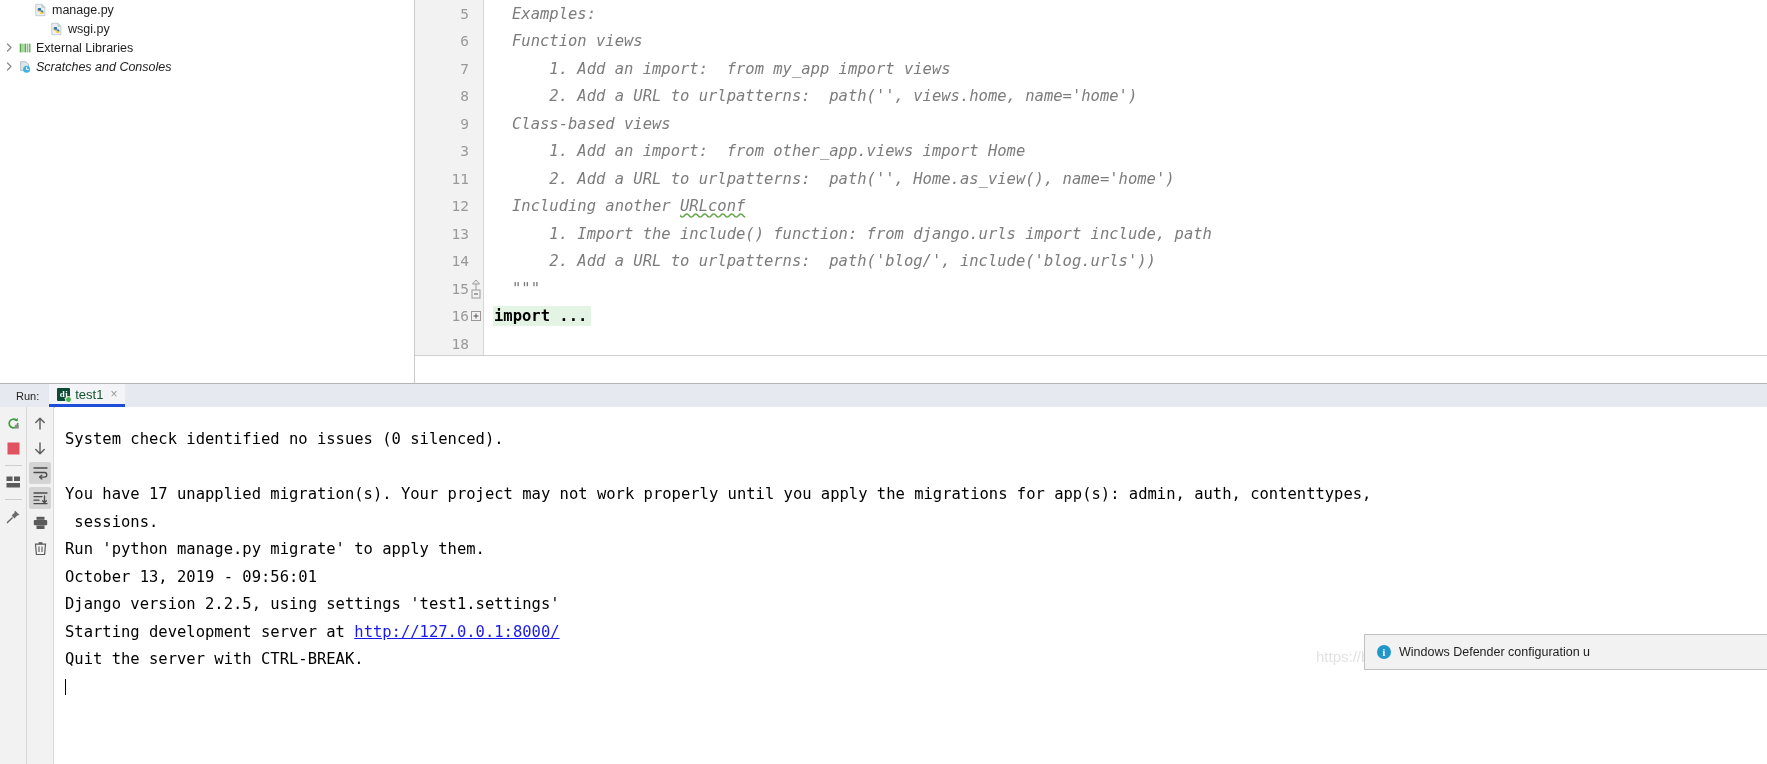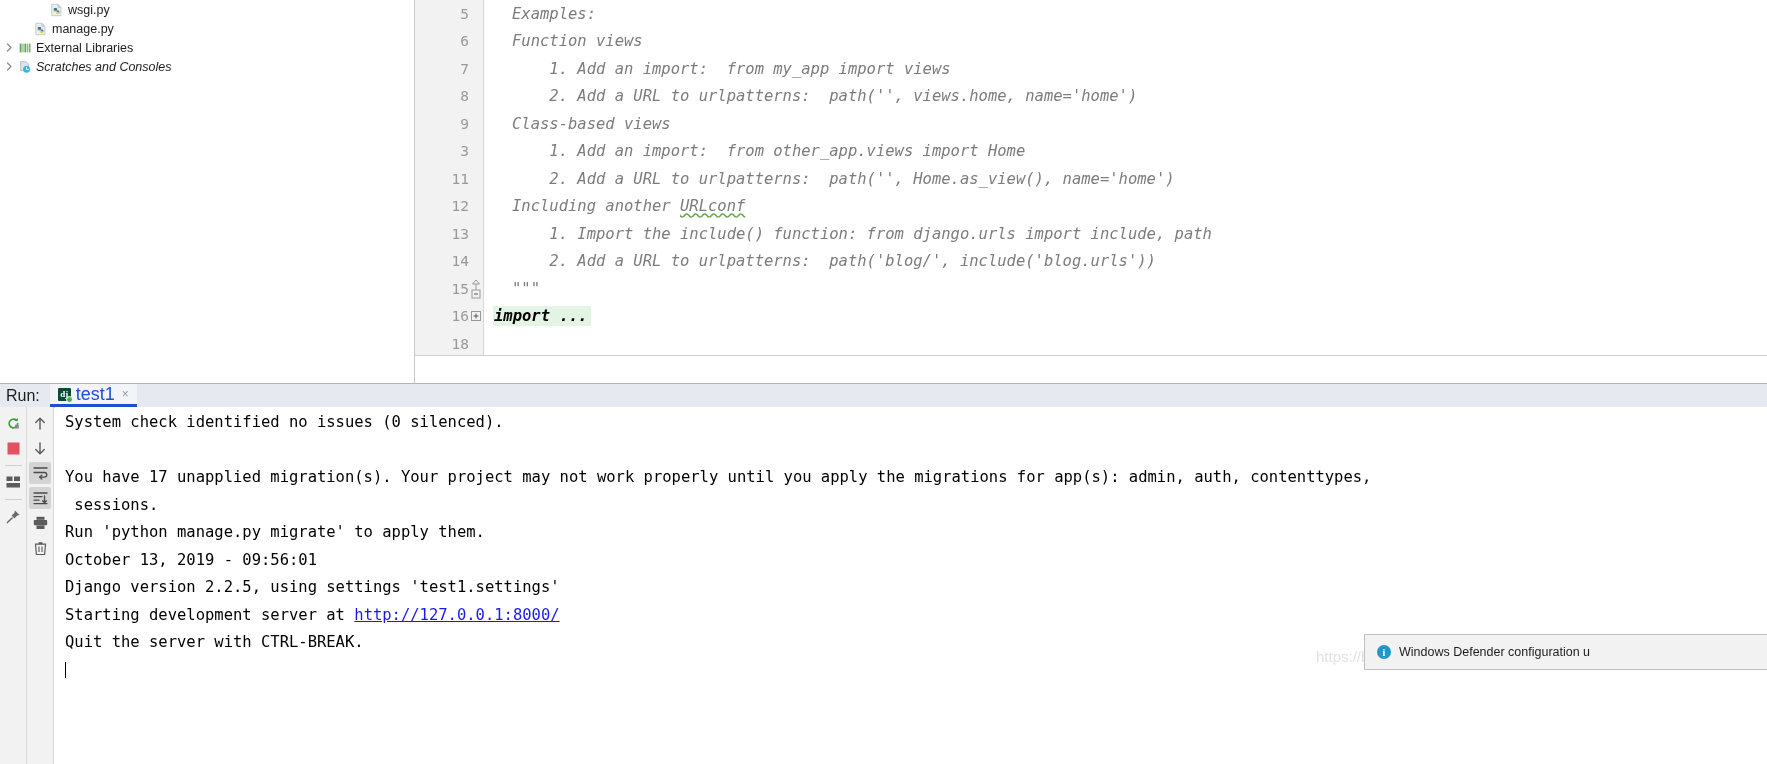--- a/index.html
+++ b/index.html
@@ -116,21 +116,20 @@
     font-family: "DejaVu Sans Mono", monospace;
     font-size: 15.5px;
     white-space: pre;
   }
   .doc { color: #7c7c7c; font-style: italic; margin-left: 19px; }
   .kw-import {
     color: #000000;
     font-weight: bold;
     background: #e4f4e4;
     padding: 1px 4px 1px 1px;
-    font-style: italic;
   }
   .squiggle {
     text-decoration: underline wavy #6aa84f;
     text-decoration-skip-ink: none;
   }
   .editor-bottom-strip {
     position: absolute;
     left: 0; top: 355px;
     width: 1353px;
     height: 28px;
@@ -151,23 +150,23 @@
     position: absolute;
     left: 0; top: 0;
     width: 1767px;
     height: 23px;
     background: #e6e9ef;
     display: flex;
     align-items: center;
     border-bottom: 1px solid #c6c9ce;
   }
   .run-title {
-    font-size: 16px;
+    font-size: 11px;
     color: #1d1d1d;
-    padding-left: 6px;
+    padding-left: 16px;
     padding-right: 10px;
   }
   .run-tab {
     height: 23px;
     display: flex;
     align-items: center;
     gap: 5px;
     padding: 0 8px 0 8px;
     background: #f3f4f7;
     border-bottom: 3px solid #1d4ed8;
@@ -189,21 +188,21 @@
   }
   .dj-icon::after {
     content: "";
     position: absolute;
     right: -2px; bottom: -2px;
     width: 5px; height: 5px;
     border-radius: 50%;
     background: #4caf50;
     border: 1px solid #ffffff;
   }
-  .tab-label { font-size: 18px; color: #1d4ed8; }
+  .tab-label { font-size: 13px; color: #14532d; }
   .tab-close { color: #9a9a9a; font-size: 12px; line-height: 1; padding-left: 2px; }
 
   
   .toolbar-col {
     position: absolute;
     top: 23px;
     width: 27px;
     height: 358px;
     background: #f2f2f2;
     display: flex;
@@ -231,21 +230,21 @@
   }
 
   
   .console {
     position: absolute;
     left: 55px; top: 23px;
     width: 1712px;
     height: 358px;
     background: #ffffff;
     overflow: hidden;
-    padding-top: 2px;
+    padding-top: 19px;
     box-sizing: border-box;
   }
   .con-line {
     font-family: "DejaVu Sans Mono", monospace;
     font-size: 15.5px;
     color: #000000;
     white-space: pre;
     height: 27.5px;
     line-height: 27.5px;
     padding-left: 10px;
@@ -307,43 +306,43 @@
     align-items: center;
     justify-content: center;
   }
 </style>
 </head>
 <body>
 
 <div class="top-area">
 
   <div class="project-pane">
+
+    <div class="tree-row" style="padding-left:32px;">
+      <span class="tree-icon">
+        <svg width="14" height="14" viewBox="0 0 16 16">
+          <path d="M2 1.5h7l3.5 3.5v9.5H2z" fill="#eceff1" stroke="#b0bec5" stroke-width="0.8"></path>
+          <path d="M9 1.5L12.5 5H9z" fill="#cfd8dc" stroke="#b0bec5" stroke-width="0.6"></path>
+          <path d="M4.2 7.2c0-1 .7-1.5 2-1.5s2 .4 2 1.5v1.1H6.1v.4h3.1c1 0 1.5.6 1.5 1.7s-.5 1.8-1.6 1.8H8.2v-1.2c0-1-.7-1.5-2-1.5H5.3c-.7 0-1.1-.5-1.1-1.2z" fill="#3572a5"></path>
+          <path d="M10.6 11.1c0 1-.7 1.5-2 1.5s-2-.4-2-1.5V10h2.1v-.4H5.6c-1 0-1.5-.6-1.5-1.7" fill="#ffd43b" opacity="0.95"></path>
+        </svg>
+      </span>
+      <span class="tree-label">manage.py</span>
+    </div>
 
     <div class="tree-row" style="padding-left:48px;">
       <span class="tree-icon">
         <svg width="14" height="14" viewBox="0 0 16 16">
           <path d="M2 1.5h7l3.5 3.5v9.5H2z" fill="#eceff1" stroke="#b0bec5" stroke-width="0.8"></path>
           <path d="M9 1.5L12.5 5H9z" fill="#cfd8dc" stroke="#b0bec5" stroke-width="0.6"></path>
           <path d="M4.2 7.2c0-1 .7-1.5 2-1.5s2 .4 2 1.5v1.1H6.1v.4h3.1c1 0 1.5.6 1.5 1.7s-.5 1.8-1.6 1.8H8.2v-1.2c0-1-.7-1.5-2-1.5H5.3c-.7 0-1.1-.5-1.1-1.2z" fill="#3572a5"></path>
           <path d="M10.6 11.1c0 1-.7 1.5-2 1.5s-2-.4-2-1.5V10h2.1v-.4H5.6c-1 0-1.5-.6-1.5-1.7" fill="#ffd43b" opacity="0.95"></path>
         </svg>
       </span>
       <span class="tree-label">wsgi.py</span>
-    </div>
-
-    <div class="tree-row" style="padding-left:32px;">
-      <span class="tree-icon">
-        <svg width="14" height="14" viewBox="0 0 16 16">
-          <path d="M2 1.5h7l3.5 3.5v9.5H2z" fill="#eceff1" stroke="#b0bec5" stroke-width="0.8"></path>
-          <path d="M9 1.5L12.5 5H9z" fill="#cfd8dc" stroke="#b0bec5" stroke-width="0.6"></path>
-          <path d="M4.2 7.2c0-1 .7-1.5 2-1.5s2 .4 2 1.5v1.1H6.1v.4h3.1c1 0 1.5.6 1.5 1.7s-.5 1.8-1.6 1.8H8.2v-1.2c0-1-.7-1.5-2-1.5H5.3c-.7 0-1.1-.5-1.1-1.2z" fill="#3572a5"></path>
-          <path d="M10.6 11.1c0 1-.7 1.5-2 1.5s-2-.4-2-1.5V10h2.1v-.4H5.6c-1 0-1.5-.6-1.5-1.7" fill="#ffd43b" opacity="0.95"></path>
-        </svg>
-      </span>
-      <span class="tree-label">manage.py</span>
     </div>
 
     <div class="tree-row" style="padding-left:3px;">
       <span class="tree-arrow">
         <svg width="7" height="9" viewBox="0 0 7 9">
             <path d="M1.5 1 L5 4.5 L1.5 8" fill="none" stroke="#8a8a8a" stroke-width="1.3" stroke-linecap="round" stroke-linejoin="round"></path>
           </svg>
       </span>
       <span class="tree-icon">
         <svg width="14" height="14" viewBox="0 0 16 16">

